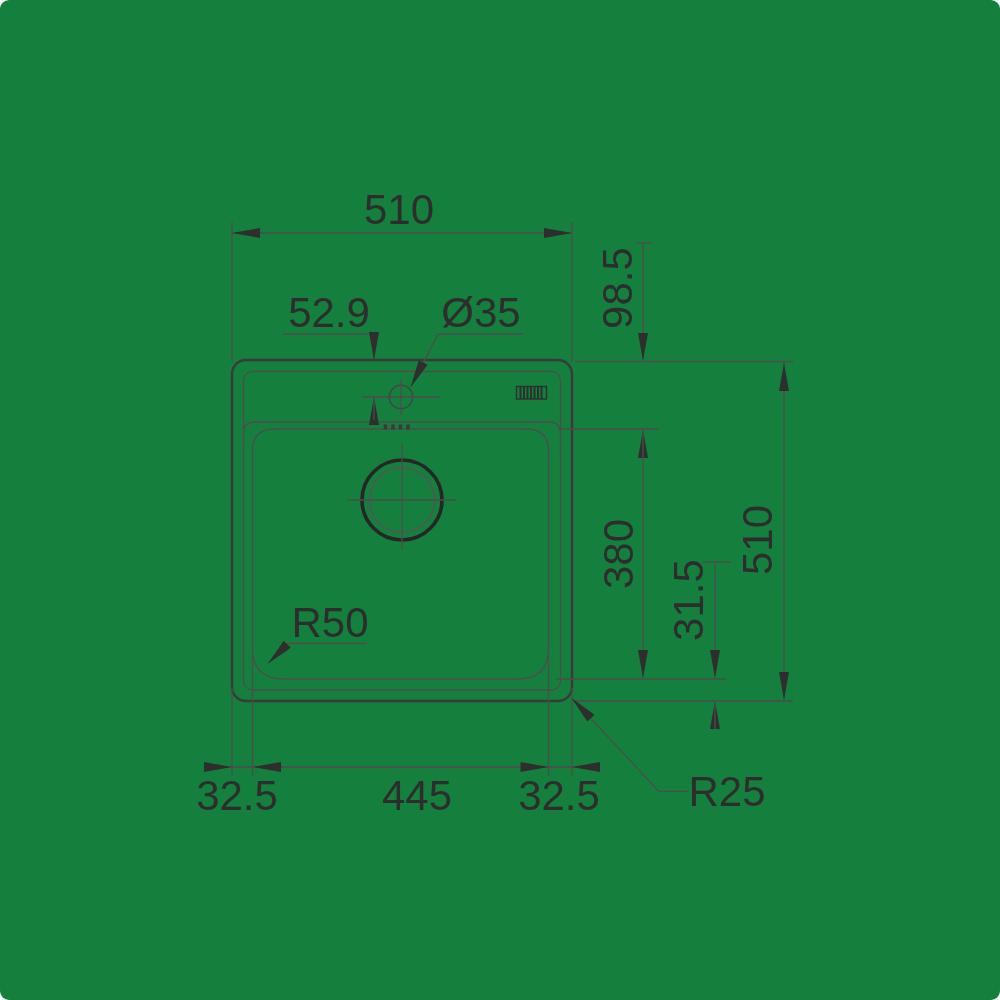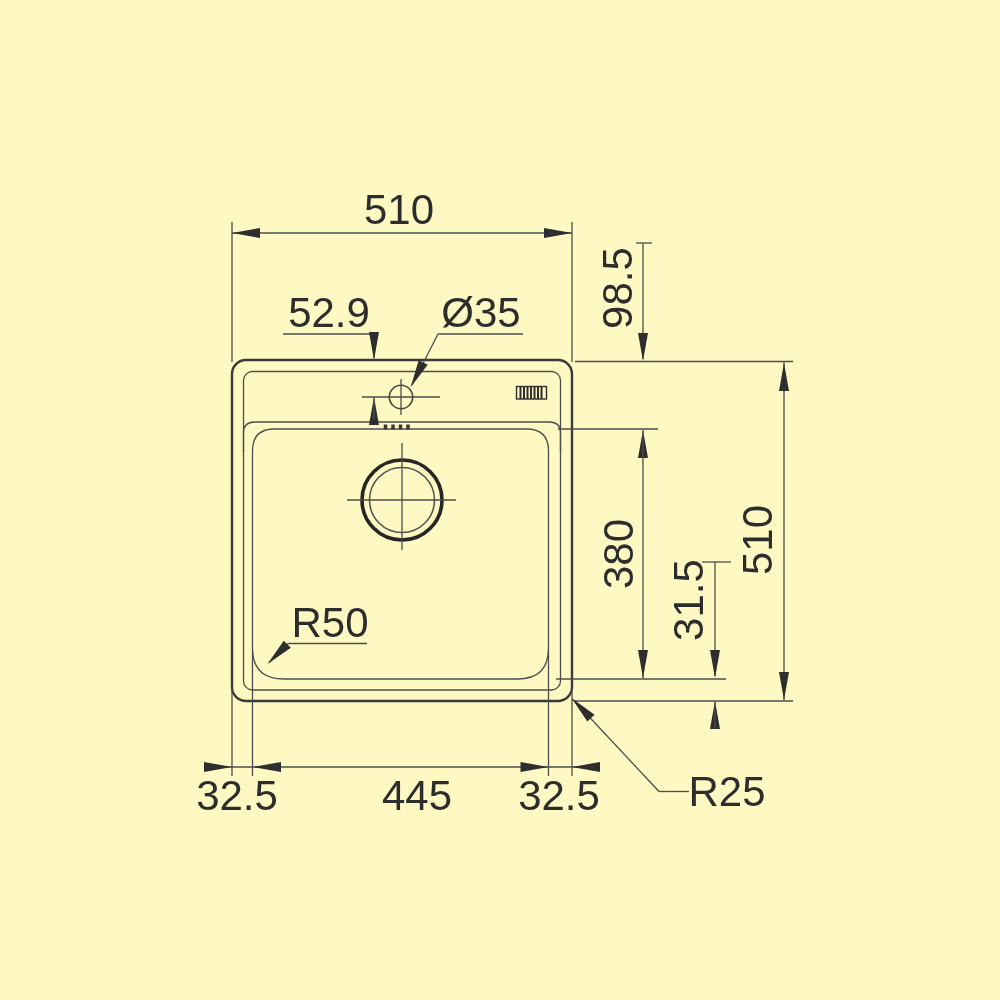--- a/index.html
+++ b/index.html
@@ -1,18 +1,19 @@
 <!DOCTYPE html>
 <html><head>
 <meta charset="utf-8">
 <style>
   html,body{margin:0;padding:0;background:#ffffff;}
   .stage{
-    position:relative;width:1000px;height:1000px;background:#fef9c3;overflow:hidden;
+    position:relative;width:1000px;height:1000px;background:#15803d;overflow:hidden;
     font-family:"Liberation Sans","DejaVu Sans",sans-serif;
+    border-radius:9px;
   }
   svg text{
     font-family:"Liberation Sans","DejaVu Sans",sans-serif;
     font-size:42px;fill:#2d2d2d;
   }
   .thin{stroke:#4d4d4d;stroke-width:1.3;fill:none;}
   .mid{stroke:#454545;stroke-width:1.6;fill:none;}
   .thick{stroke:#3a3a3a;stroke-width:2.4;fill:none;}
   .hatch{stroke:#2f2f2f;stroke-width:2;fill:none;}
   .dash{stroke:#3a3a3a;stroke-width:3.5;fill:none;}

